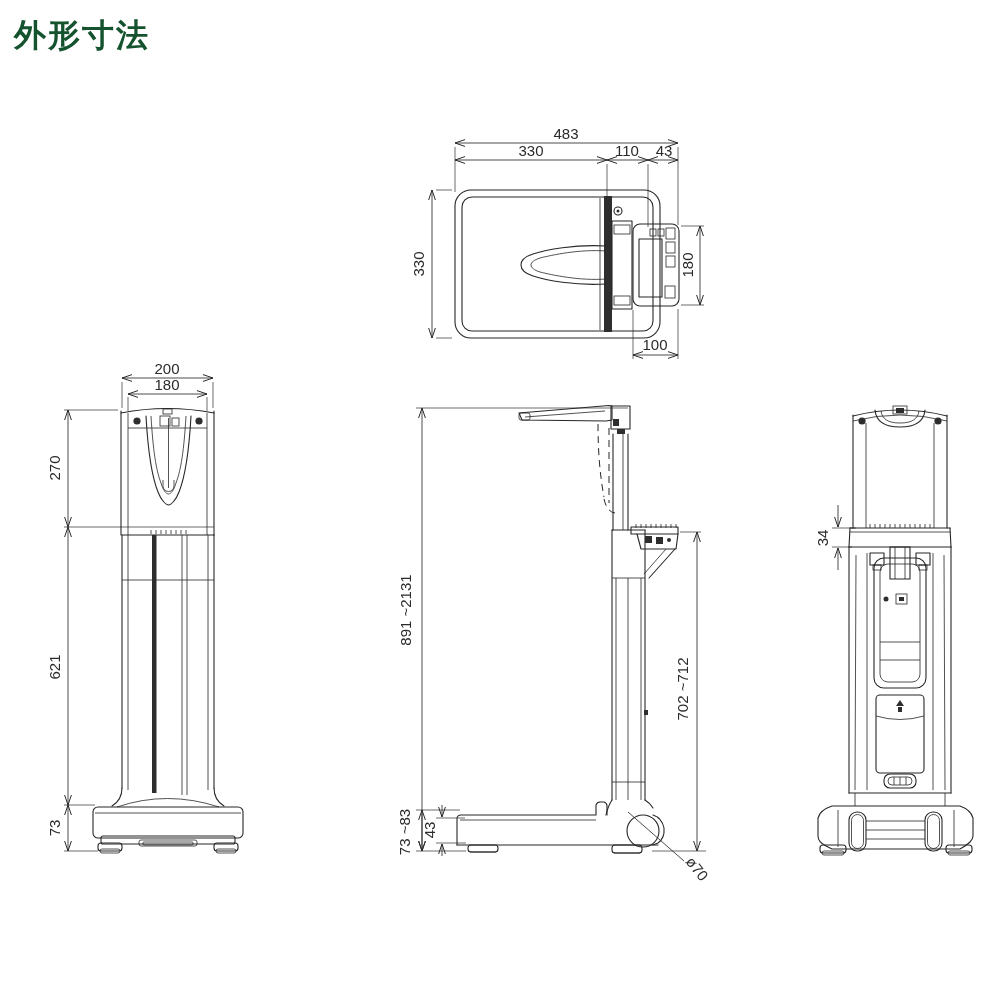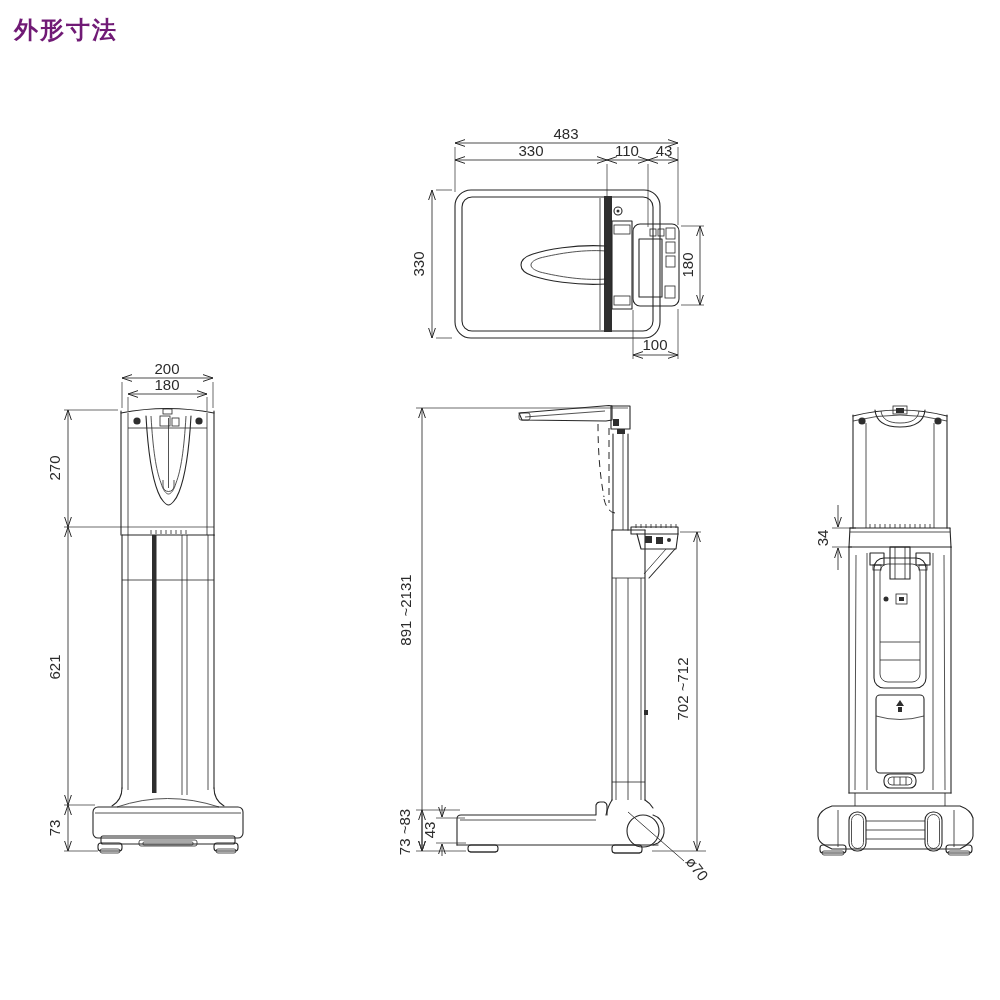--- a/index.html
+++ b/index.html
@@ -1,17 +1,17 @@
 <!DOCTYPE html>
 <html><head>
 <meta charset="utf-8">
 <style>
   html,body{margin:0;padding:0;background:#ffffff;width:1000px;height:1000px;overflow:hidden;}
   #stage{position:relative;width:1000px;height:1000px;background:#fff;font-family:"Liberation Sans",sans-serif;}
-  #page-title{position:absolute;left:14px;top:14px;font-size:24px;font-weight:bold;letter-spacing:2px;color:#701a75;}
+  #page-title{position:absolute;left:14px;top:14px;font-size:32px;font-weight:bold;letter-spacing:2px;color:#14532d;}
   svg{position:absolute;left:0;top:0;}
   svg text{font-family:"Liberation Sans",sans-serif;font-size:15px;fill:#2b2b2b;}
   .ln{stroke:#272727;stroke-width:1.1;fill:none;stroke-linejoin:round;stroke-linecap:round;}
   .fine{stroke:#272727;stroke-width:0.8;fill:none;}
   .dark{fill:#2e2e2e;stroke:none;}
   .dim{stroke:#2b2b2b;stroke-width:0.85;fill:none;}
   .ext{stroke:#2b2b2b;stroke-width:0.7;fill:none;}
   .dash{stroke:#272727;stroke-width:1;fill:none;stroke-dasharray:7 5;}
 </style>
 </head>

